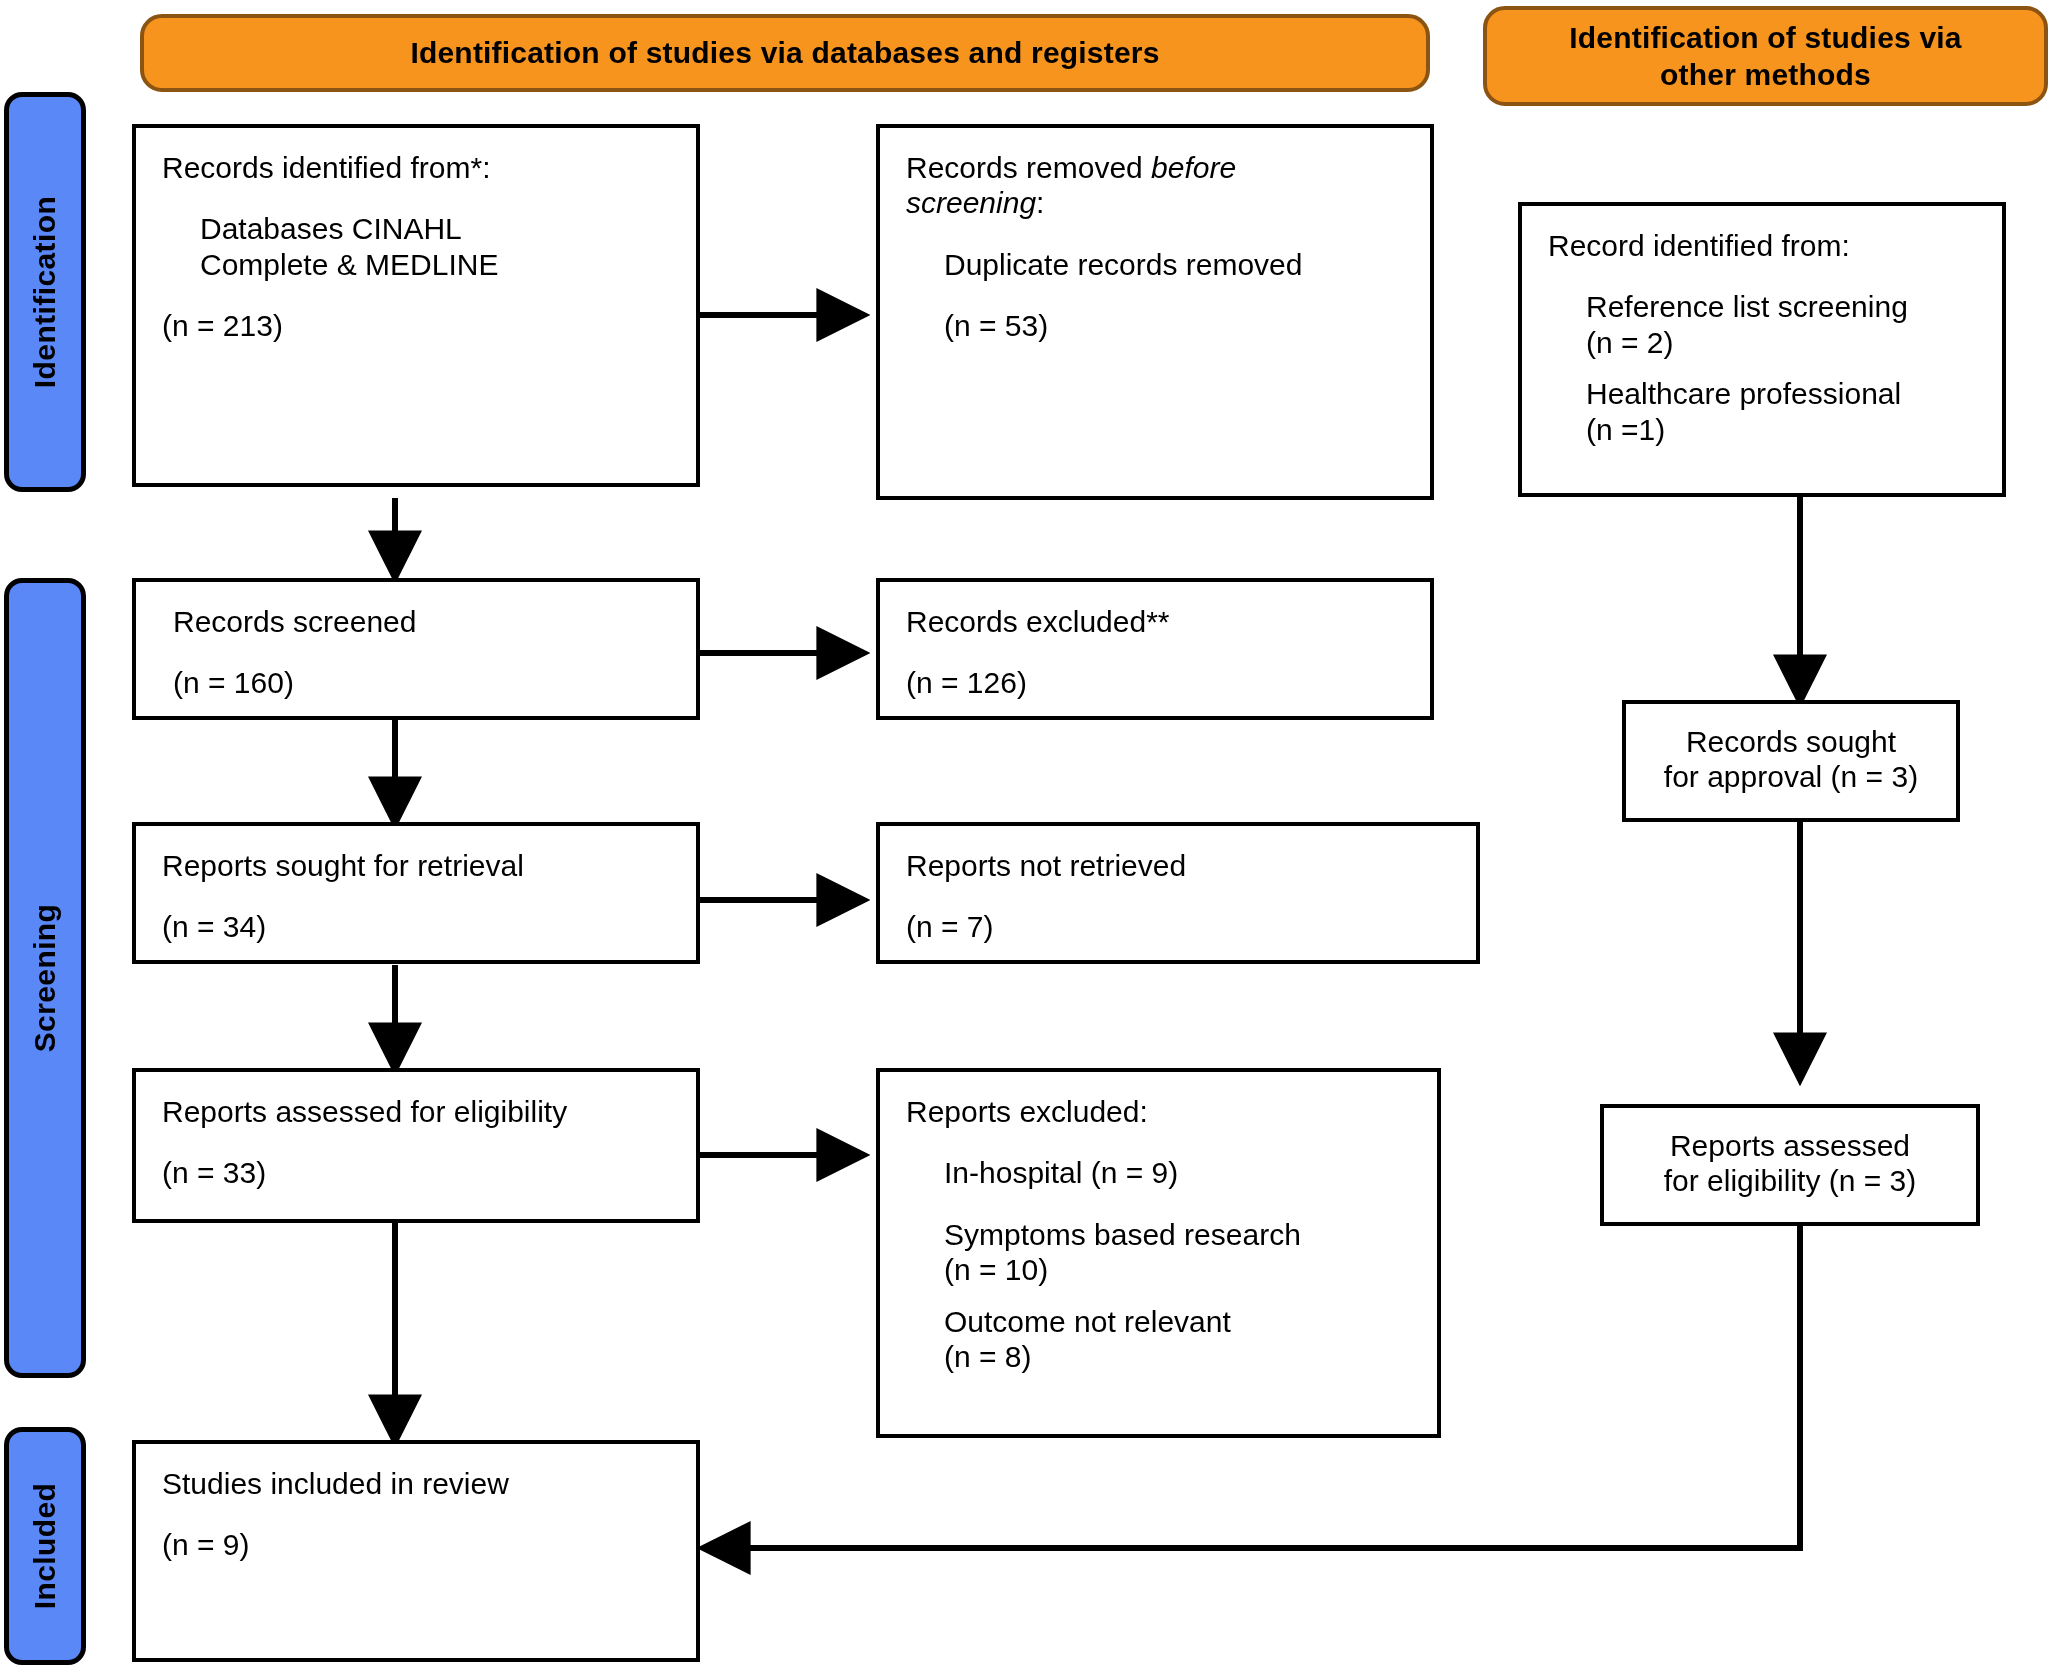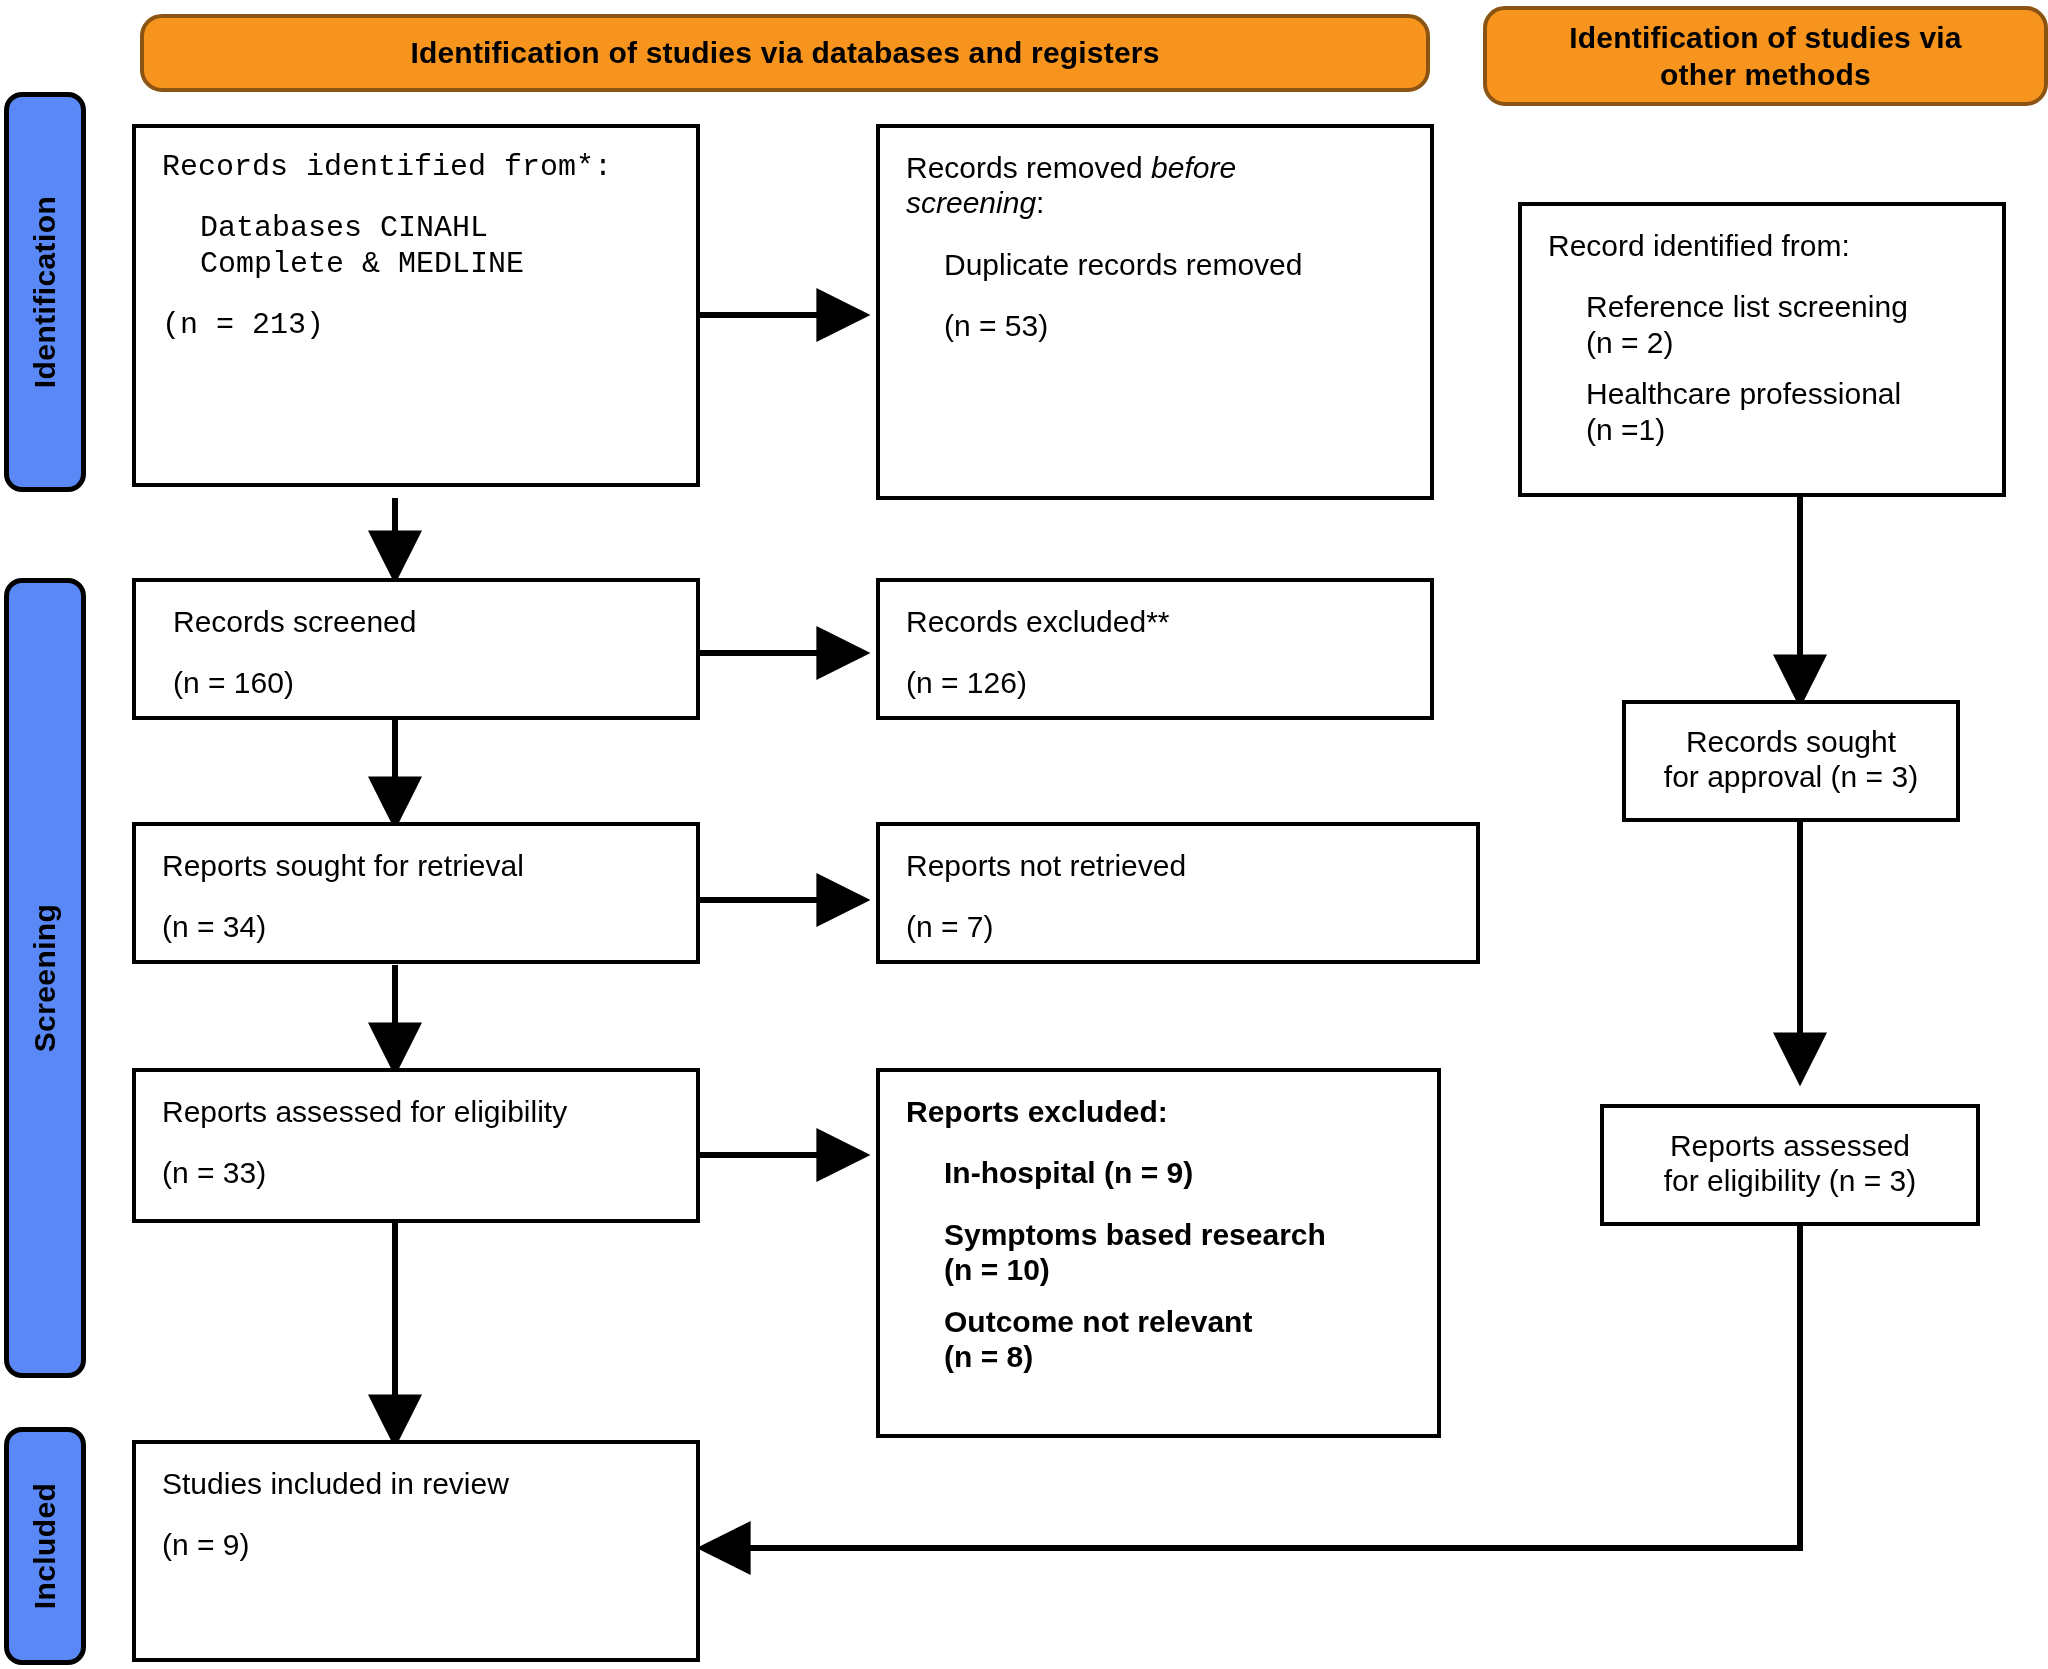--- a/index.html
+++ b/index.html
@@ -128,21 +128,21 @@
   </div>
 
   <div class="stage-band" style="left:4px; top:578px; width:82px; height:800px;">
     <span>Screening</span>
   </div>
 
   <div class="stage-band" style="left:4px; top:1427px; width:82px; height:238px;">
     <span>Included</span>
   </div>
 
-  <div class="node" style="left:132px; top:124px; width:568px; height:363px;font-family:Liberation Mono, monospace;">
+  <div class="node" style="left:132px; top:124px; width:568px; height:363px;">
     <span class="ln">Records identified from*:</span>
     <span class="gap"></span>
     <span class="indent-sm">Databases CINAHL</span>
     <span class="indent-sm">Complete &amp; MEDLINE</span>
     <span class="gap"></span>
     <span class="ln">(n = 213)</span>
   </div>
 
   <div class="node" style="left:876px; top:124px; width:558px; height:376px;">
     <span class="ln"><span>Records removed </span><span class="ital">before</span></span>
@@ -191,21 +191,21 @@
     <span class="gap"></span>
     <span class="ln">(n = 7)</span>
   </div>
 
   <div class="node" style="left:132px; top:1068px; width:568px; height:155px;">
     <span class="ln">Reports assessed for eligibility</span>
     <span class="gap"></span>
     <span class="ln">(n = 33)</span>
   </div>
 
-  <div class="node" style="left:876px; top:1068px; width:565px; height:370px;font-weight:bold;">
+  <div class="node" style="left:876px; top:1068px; width:565px; height:370px;">
     <span class="ln">Reports excluded:</span>
     <span class="gap"></span>
     <span class="indent-sm">In-hospital (n = 9)</span>
     <span class="gap"></span>
     <span class="indent-sm">Symptoms based research</span>
     <span class="indent-sm">(n = 10)</span>
     <span class="gap-sm"></span>
     <span class="indent-sm">Outcome not relevant</span>
     <span class="indent-sm">(n = 8)</span>
   </div>

